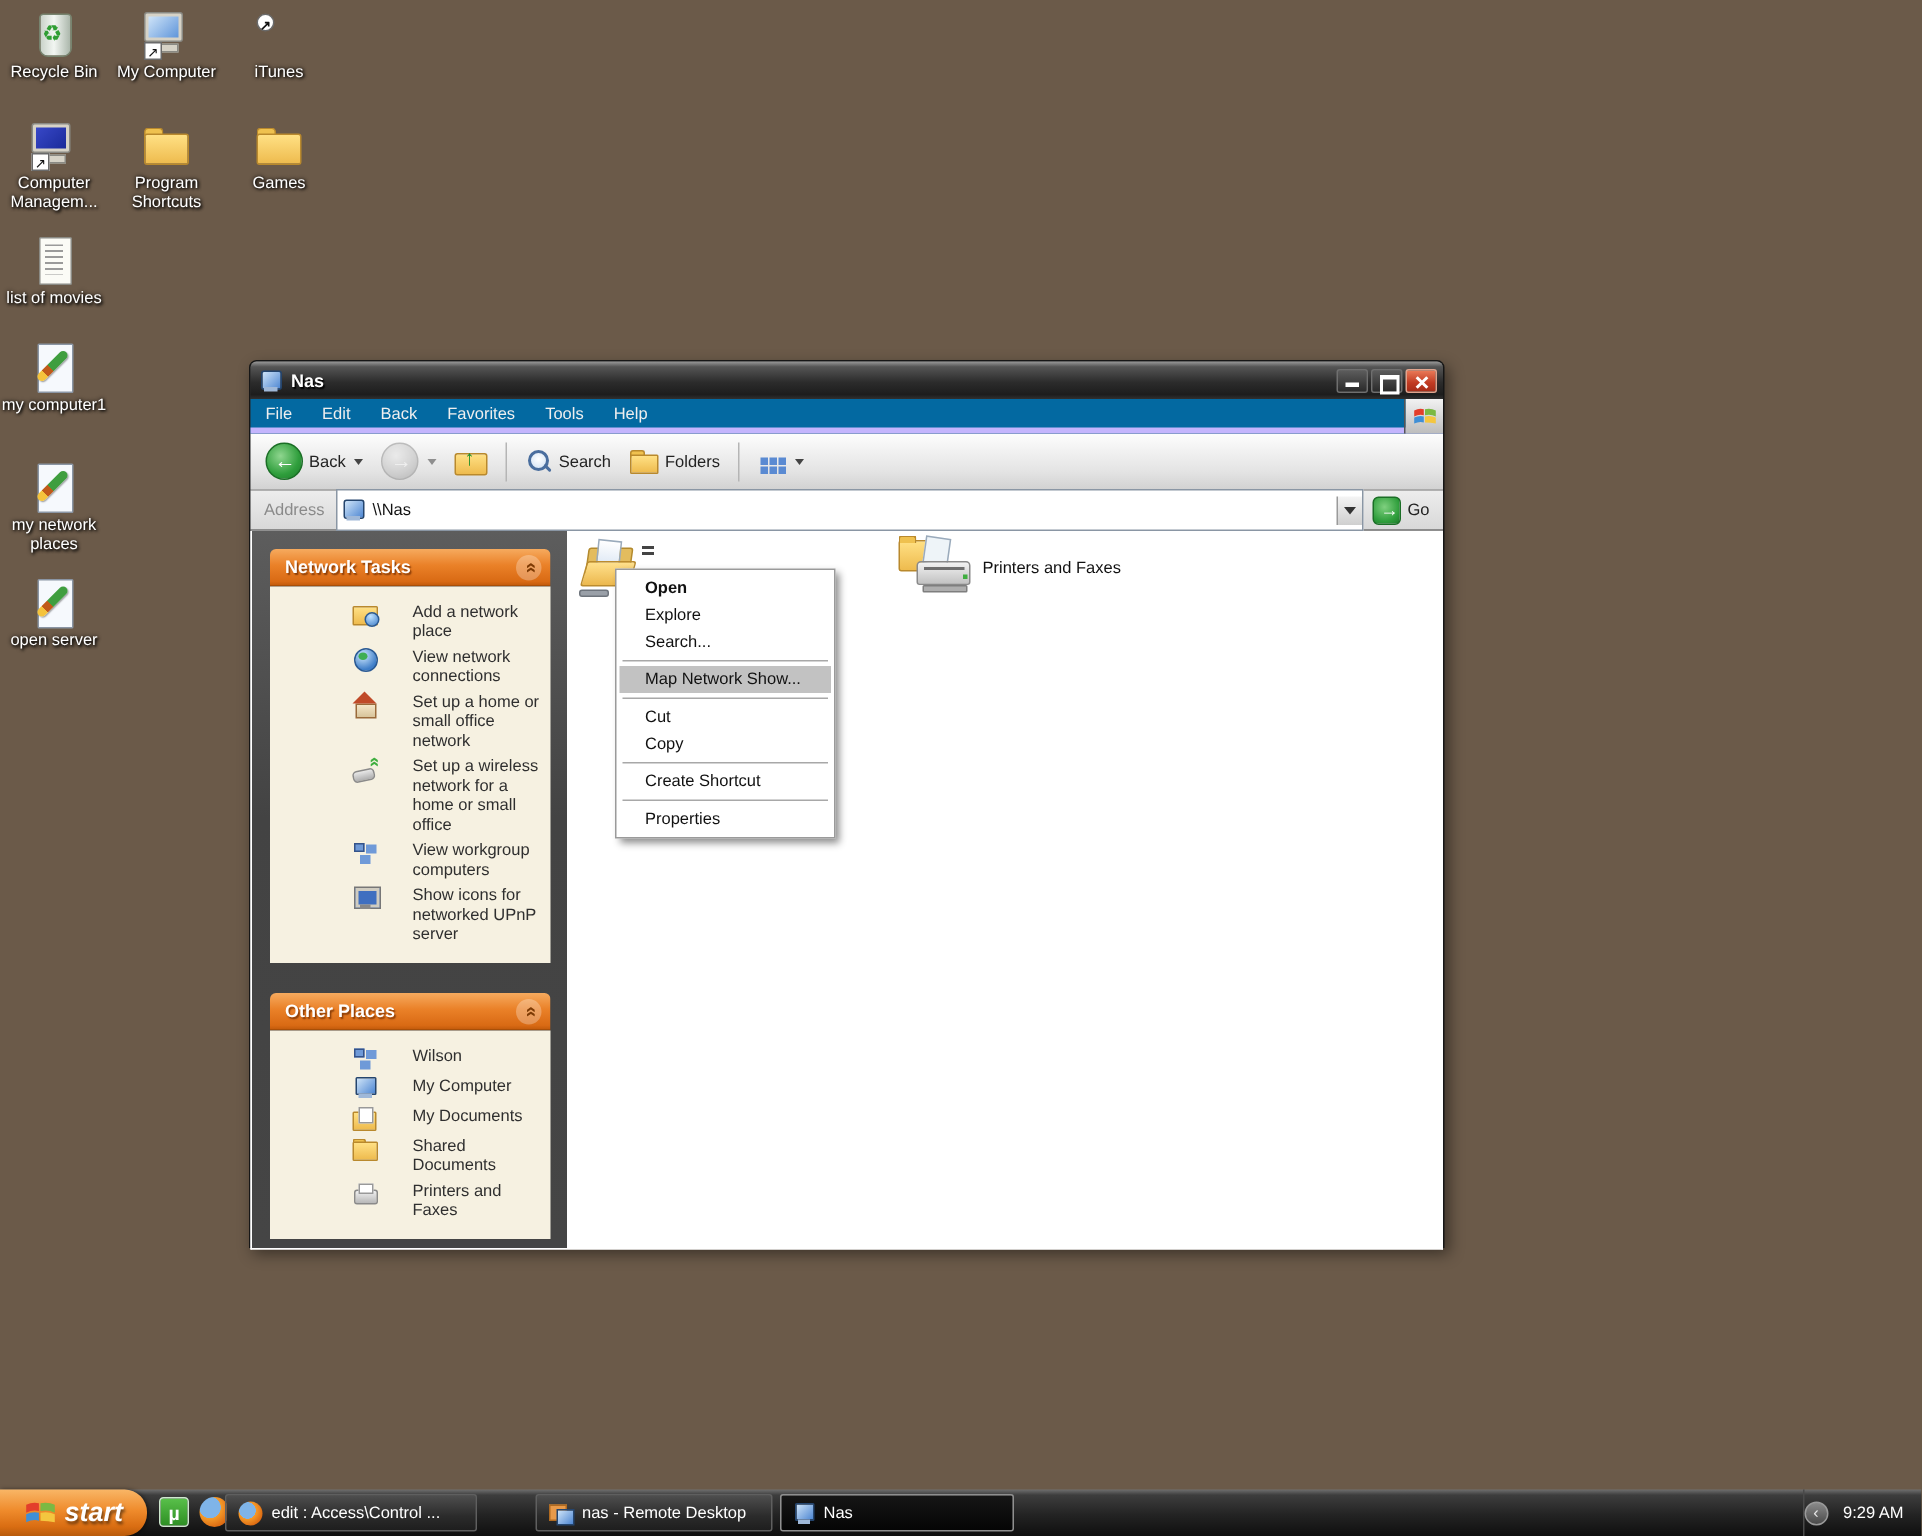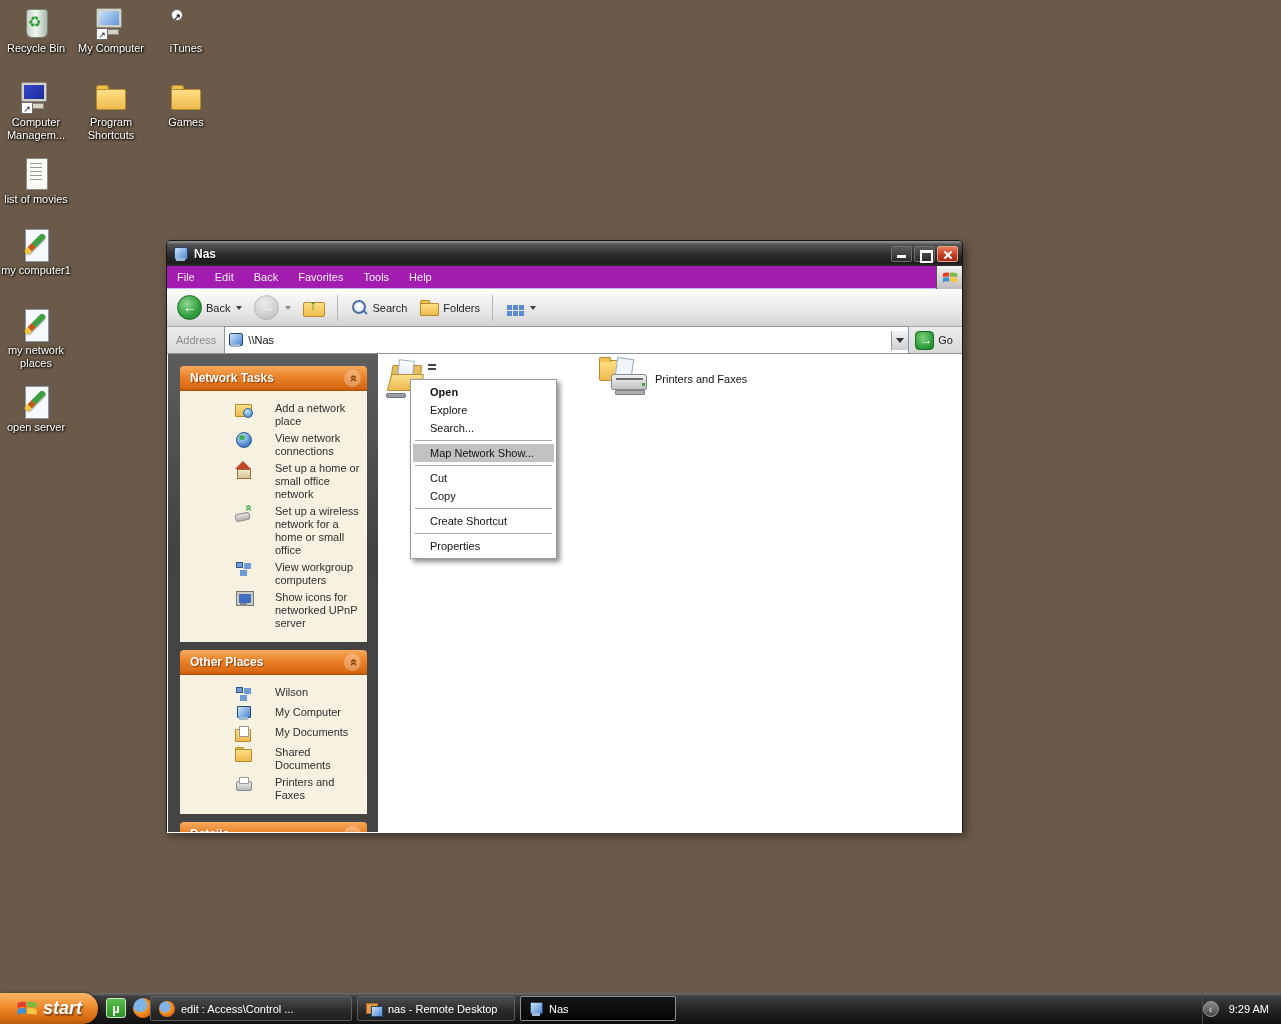--- a/index.html
+++ b/index.html
@@ -69,22 +69,22 @@
   .ctrl{width:21px;height:16px;border:1px solid #6f6f6f;border-radius:2px;position:relative;
       background:linear-gradient(180deg,#5c5c5c,#2a2a2a);}
   .ctrl.close{background:linear-gradient(180deg,#ea7a58,#c03a22 60%,#a52c18);border-color:#e0a48e;}
   .ctrl.min::after{content:"";position:absolute;left:5px;bottom:3px;width:9px;height:3px;background:#fff;}
   .ctrl.max::after{content:"";position:absolute;left:5px;top:3px;width:9px;height:8px;
       border:2px solid #fff;border-top-width:3px;}
   .ctrl.close::before,.ctrl.close::after{content:"";position:absolute;left:9px;top:3px;width:2px;height:10px;
       background:#fff;}
   .ctrl.close::before{transform:rotate(45deg);} .ctrl.close::after{transform:rotate(-45deg);}
 
-  .menubar{height:23px;background:#a21caf;display:flex;align-items:center;position:relative;
-      border-bottom:1px solid #c4b5fd;}
+  .menubar{height:23px;background:#0369a1;display:flex;align-items:center;position:relative;
+      border-bottom:4px solid #c4b5fd;}
   .menuitem{color:#efefef;font-size:11px;padding:4px 10px;}
   .menulogo{position:absolute;right:0;top:0;width:26px;height:23px;border-left:1px solid #555;
       background:linear-gradient(180deg,#f2f2f2,#bdbdbd);display:flex;align-items:center;justify-content:center;}
 
   .toolbar{height:38px;background:linear-gradient(180deg,#fdfdfd,#e3e3e3 70%,#d2d2d2);
       border-bottom:1px solid #aaa;display:flex;align-items:center;padding:0 6px;gap:4px;}
   .tbtn{display:flex;align-items:center;gap:4px;padding:2px 4px;font-size:11px;color:#222;}
   .tbtn.disabled{opacity:.55;}
   .circ{width:25px;height:25px;border-radius:50%;position:relative;
       background:radial-gradient(circle at 9px 8px,#8fd68f,#2f9e3c 60%,#1d7a2a);
@@ -123,21 +123,21 @@
   .combo .dd::after{content:"";width:0;height:0;border-left:4px solid transparent;
       border-right:4px solid transparent;border-top:5px solid #333;}
   .gobtn{display:flex;align-items:center;gap:4px;margin:0 6px 0 6px;font-size:11px;color:#222;}
   .gosq{width:19px;height:19px;border-radius:4px;position:relative;border:1px solid #1b6e26;
       background:radial-gradient(circle at 7px 6px,#7fd07f,#2f9e3c 65%,#1d7a2a);}
   .gosq::after{content:"→";position:absolute;left:4px;top:1px;color:#fff;font-size:12px;font-weight:bold;}
 
   .client{display:flex;height:479px;background:#fff;border:1px solid #fff;border-top:none;}
   .sidebar{width:210px;background:linear-gradient(180deg,#5d5d5d,#434343 40%,#454545);
       padding:12px 0 0 12px;overflow:hidden;flex:none;}
-  .panel{width:187px;margin-bottom:8px;}
+  .panel{width:187px;margin-bottom:20px;}
   .phead{height:25px;border-radius:4px 4px 0 0;display:flex;align-items:center;
       background:linear-gradient(180deg,#f6aa5e,#ea8128 45%,#d96a14 90%,#c55c0c);
       border-bottom:1px solid #a84f08;padding:0 6px 0 10px;}
   .phead .ptitle{flex:1;color:#fff;font-size:12px;font-weight:bold;text-shadow:1px 1px 1px #8a3c06;}
   .chev{width:17px;height:17px;border-radius:50%;background:rgba(255,255,255,.28);
       display:flex;align-items:center;justify-content:center;}
   .chev::after{content:"»";color:#7d3a04;font-size:13px;font-weight:bold;line-height:1;}
   .chev.up::after{display:block;transform:rotate(-90deg);}
   .chev.down::after{display:block;transform:rotate(90deg);}
   .pbody{background:#f6f1e1;padding:7px 6px 8px 8px;}
@@ -524,21 +524,21 @@
     <span class="slabel">start</span>
   </div>
 
   <div class="ql">
     <span class="qlic ql-ut">µ</span>
     <span class="qlic ql-ff"></span>
     <span class="qlic ql-rd"></span>
     <span class="ql-more">»</span>
   </div>
 
-  <div class="taskbtn" style="left:150px;width:202px;">
+  <div class="taskbtn" style="left:150px;width:168px;">
     <span class="tk-ff"></span>
     <span>edit : Access\Control ...</span>
   </div>
   <div class="taskbtn" style="left:357px;width:158px;">
     <span class="tk-rd"></span>
     <span>nas - Remote Desktop</span>
   </div>
   <div class="taskbtn pressed" style="left:520px;width:156px;">
     <span class="tk-pc"></span>
     <span>Nas</span>

